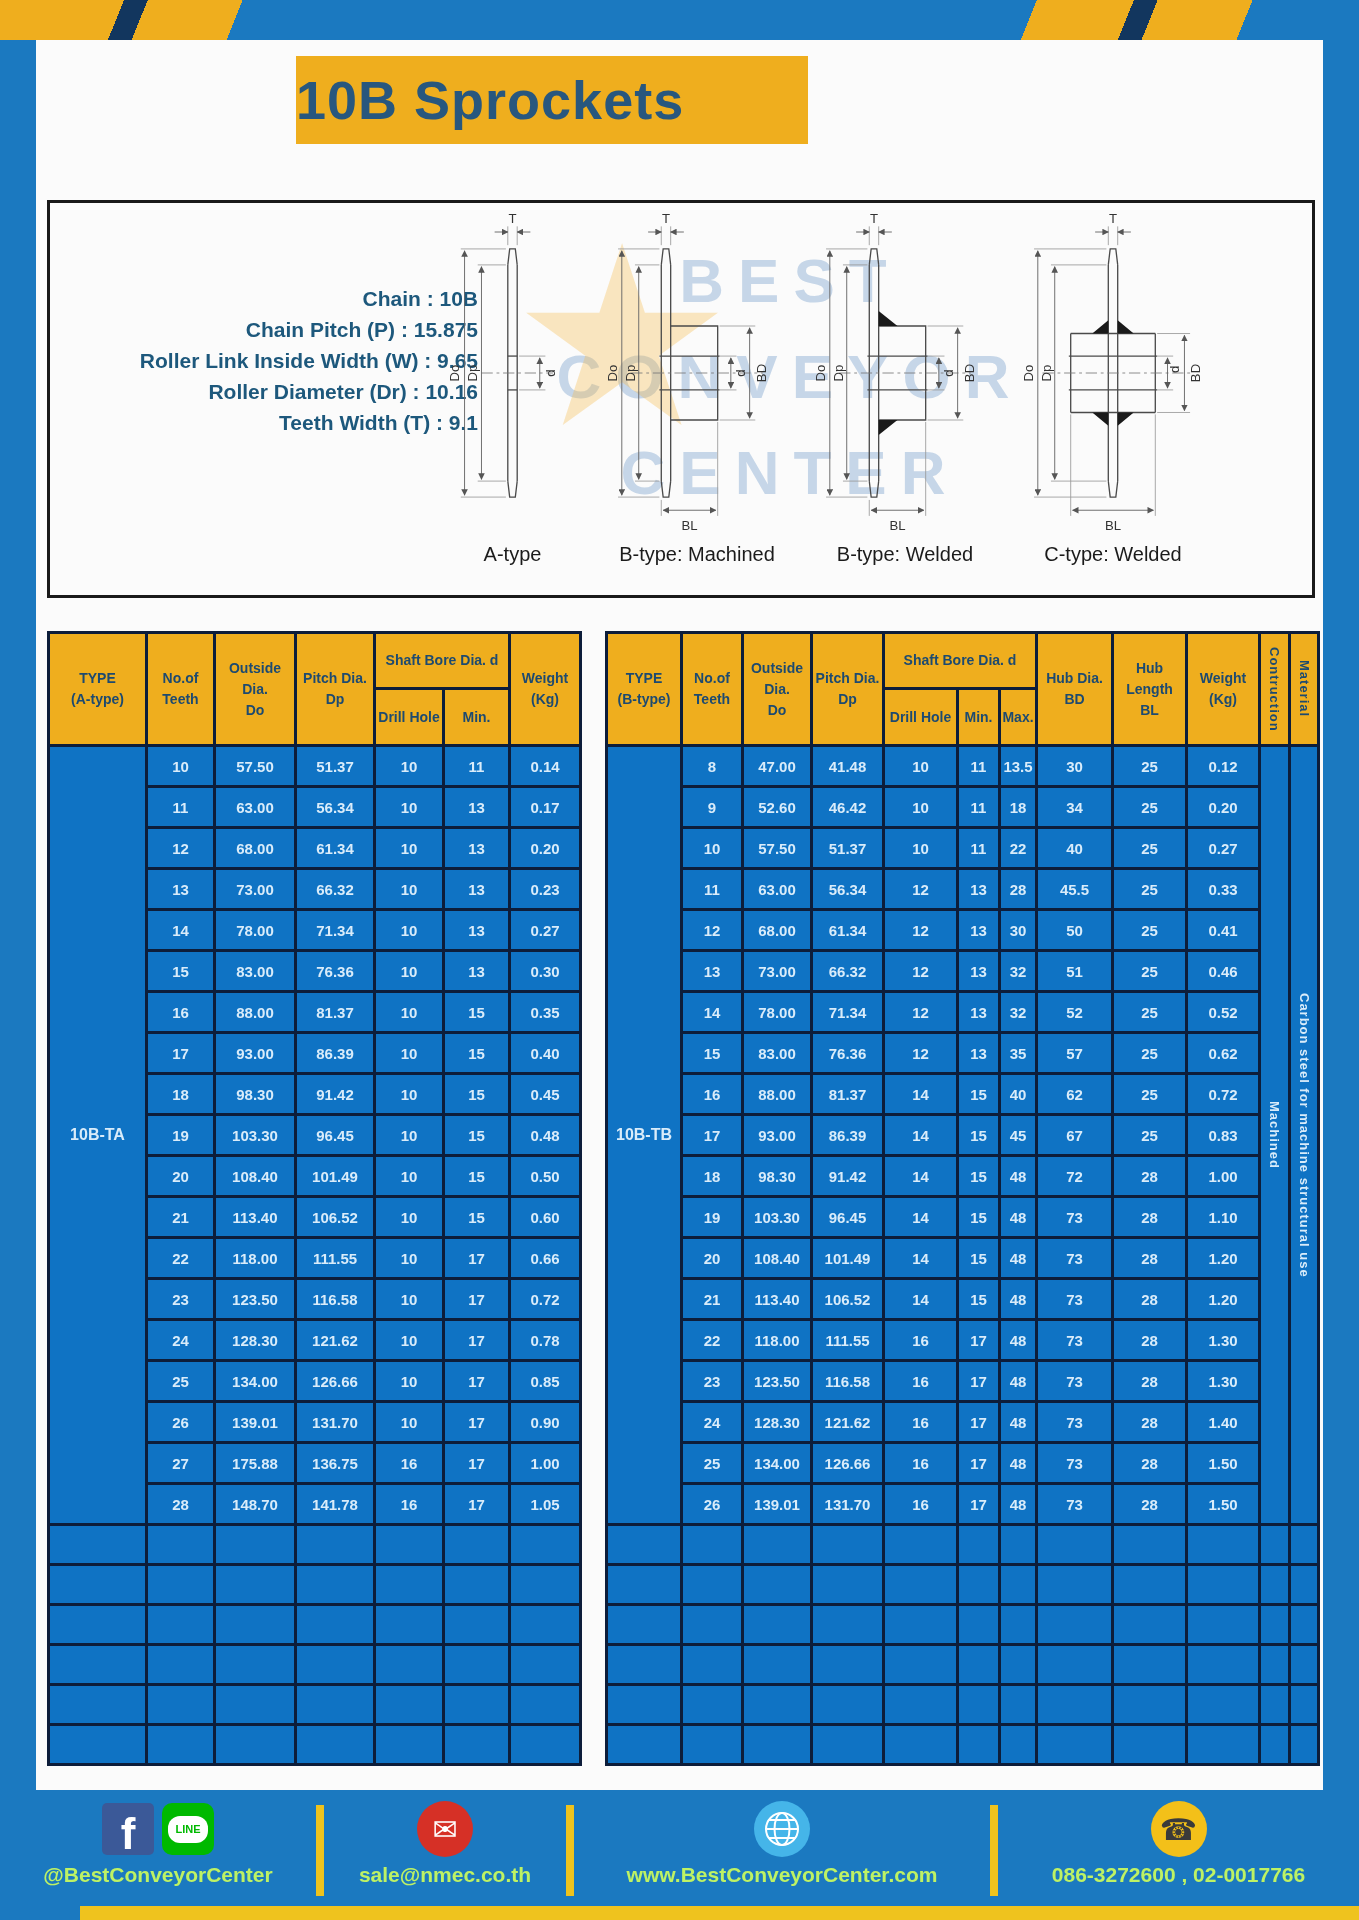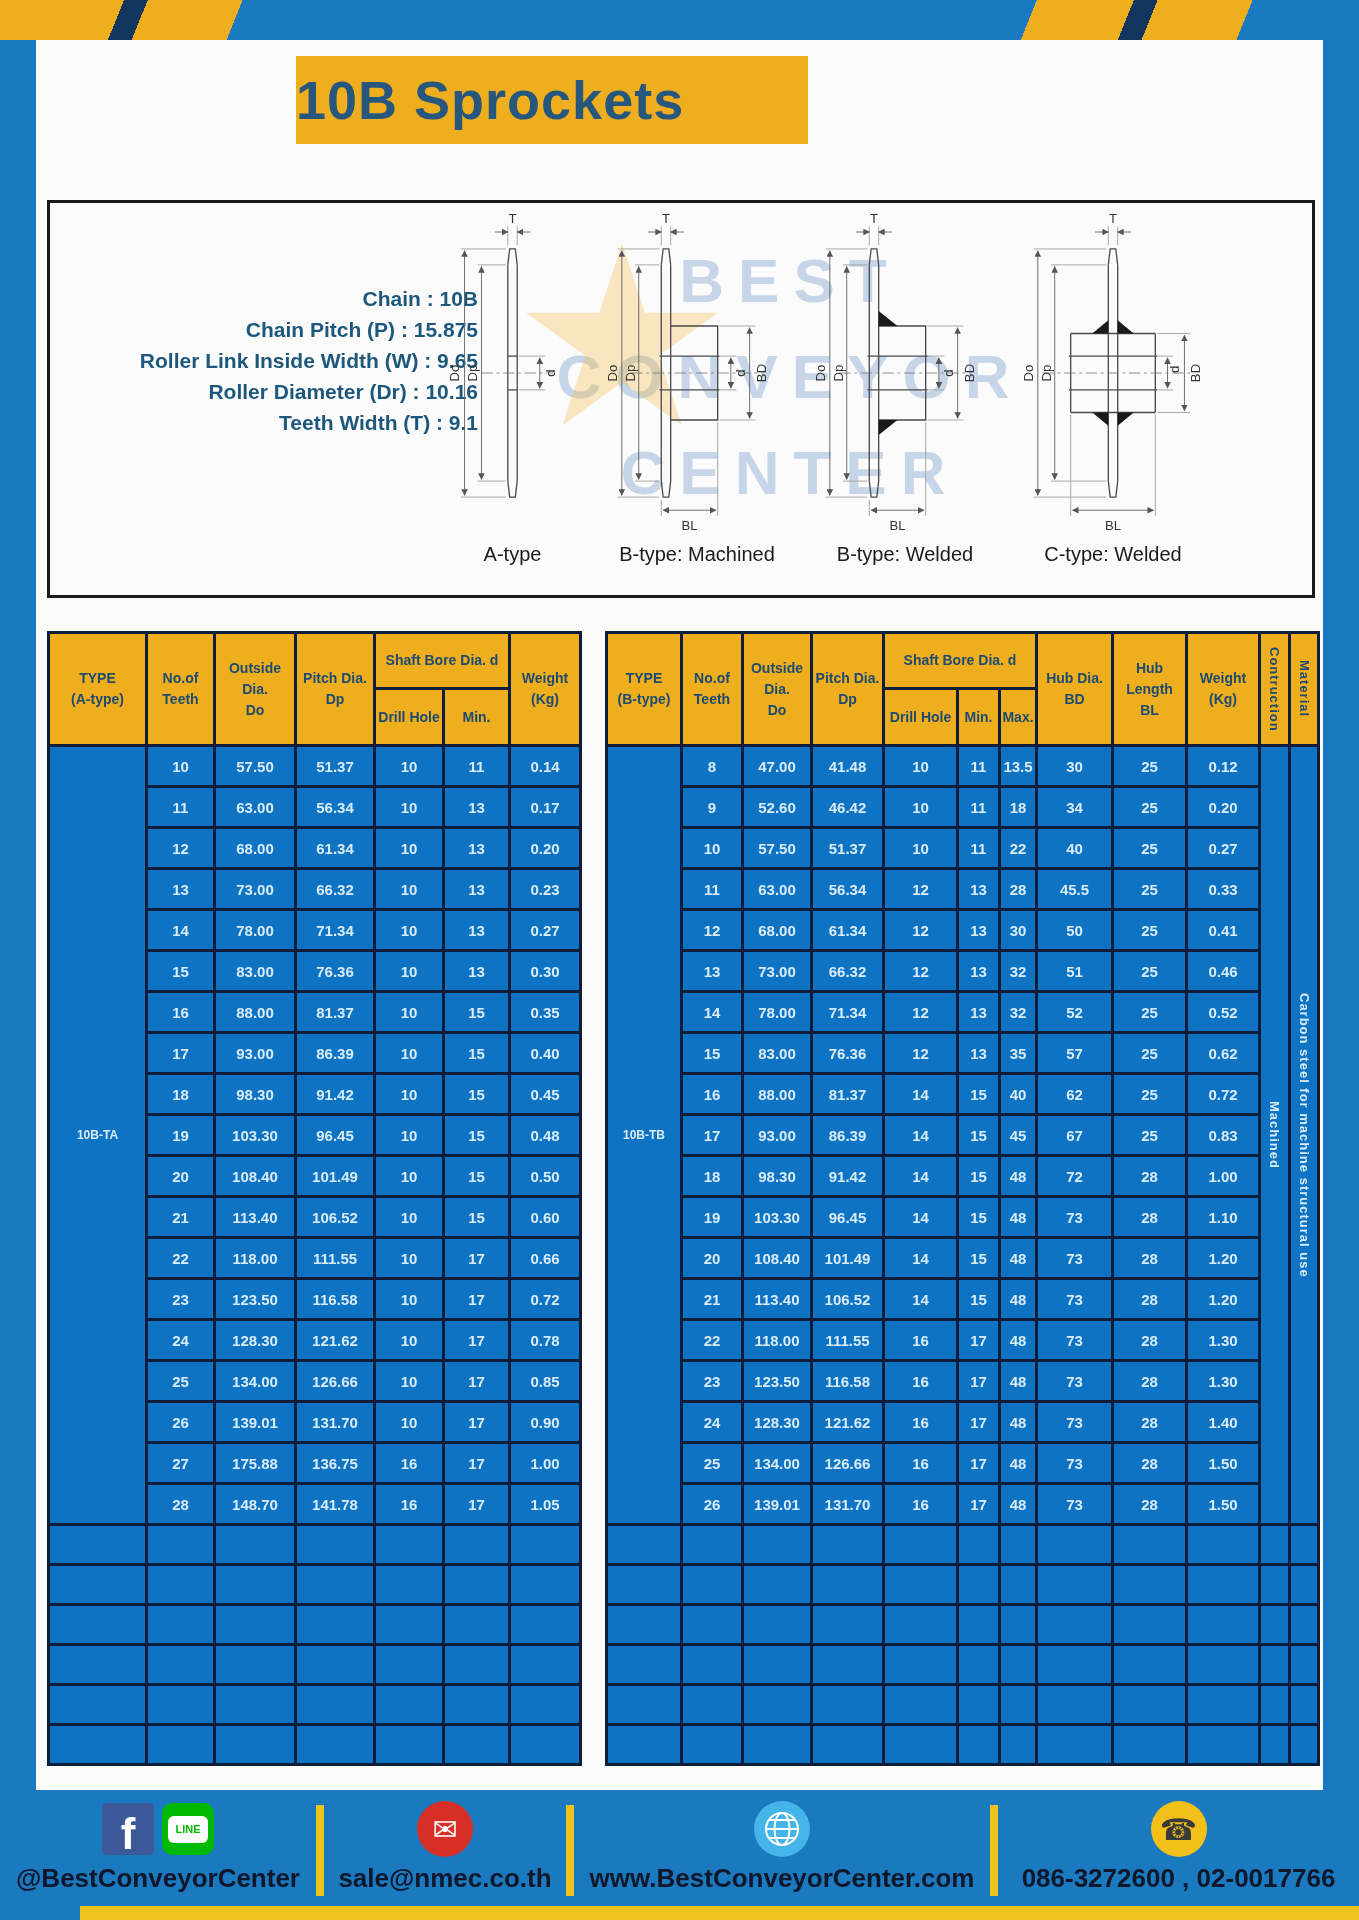--- a/index.html
+++ b/index.html
@@ -36,34 +36,34 @@
   .tbl{position:absolute;top:631px;border-collapse:collapse;table-layout:fixed;}
   .tbl-a{left:47px;width:532px;}
   .tbl-b{left:605px;width:712px;}
   .tbl th,.tbl td{border:3px solid #0d1d3a;padding:0;text-align:center;vertical-align:middle;}
   .tbl th{background:#efae1e;color:#1d4a70;font-size:14px;font-weight:bold;white-space:pre-line;line-height:1.5;}
   .tbl thead tr:first-child{height:56px;}
   .tbl thead tr:last-child{height:57px;}
   .tbl td{background:#0f73c4;color:#d9ecfa;font-size:15px;font-weight:bold;}
   .tbl tr.data-row{height:41px;}
   .tbl tr.empty-row{height:40px;}
-  .tbl .type-cell{font-size:12px;}
+  .tbl .type-cell{font-size:16px;}
   .tbl th.vert,.tbl td.vert-cell{writing-mode:vertical-rl;text-orientation:mixed;letter-spacing:1px;}
   .tbl th.vert{font-size:13px;}
   .tbl td.vert-cell{font-size:13px;}
   
   .footer{position:absolute;left:0;top:1795px;width:1359px;height:111px;display:flex;align-items:stretch;}
   .f-sec{display:flex;flex-direction:column;align-items:center;justify-content:flex-start;padding-top:4px;}
   .f-div{width:8px;background:#efc31e;margin:10px 0;}
   .f-icons{display:flex;gap:8px;align-items:center;height:60px;}
-  .f-label{margin-top:4px;font-size:26px;font-weight:bold;color:#0f172a;white-space:nowrap;}
+  .f-label{margin-top:4px;font-size:21px;font-weight:bold;color:#bef264;white-space:nowrap;}
   .fb-icon{width:52px;height:52px;background:#3b5998;border-radius:5px;color:#fff;font-size:44px;
            font-weight:bold;display:flex;align-items:flex-end;justify-content:center;line-height:.95;}
   .line-icon{width:52px;height:52px;background:#00b900;border-radius:10px;display:flex;align-items:center;justify-content:center;}
-  .line-bubble{width:40px;height:27px;background:#fff;border-radius:6px;display:flex;align-items:center;
+  .line-bubble{width:40px;height:27px;background:#fff;border-radius:12px;display:flex;align-items:center;
                justify-content:center;font-size:11px;font-weight:bold;color:#00b900;}
   .mail-icon{width:56px;height:56px;border-radius:50%;background:#d63026;color:#fff;font-size:30px;
              display:flex;align-items:center;justify-content:center;}
   .globe-icon{width:56px;height:56px;border-radius:50%;background:#45b5e9;display:flex;align-items:center;justify-content:center;}
   .phone-icon{width:56px;height:56px;border-radius:50%;background:#f3c019;color:#3a3a3a;font-size:30px;
               display:flex;align-items:center;justify-content:center;}
   .bottom-strip{position:absolute;left:80px;top:1906px;width:1279px;height:14px;background:#efc31e;}
 </style>
 </head>
 <body>

